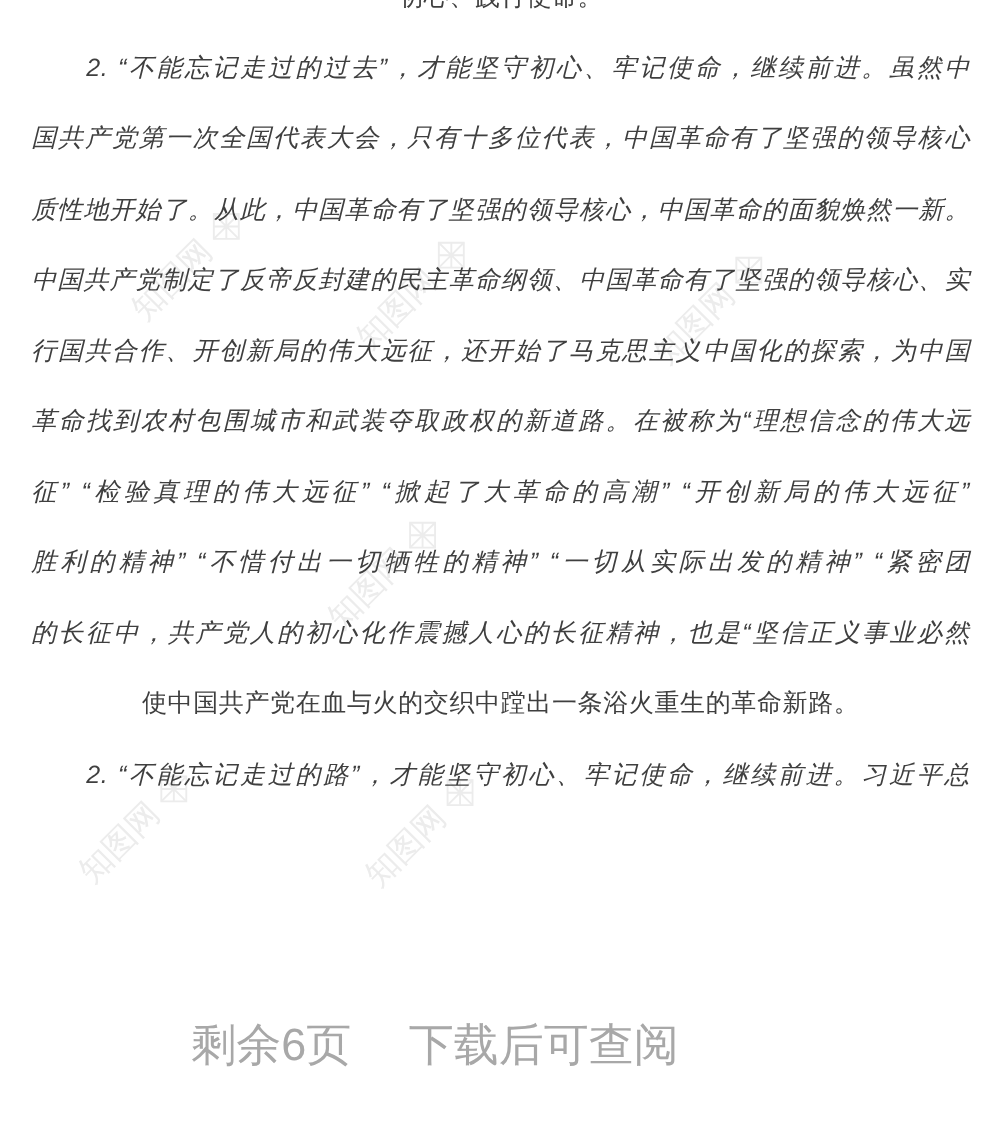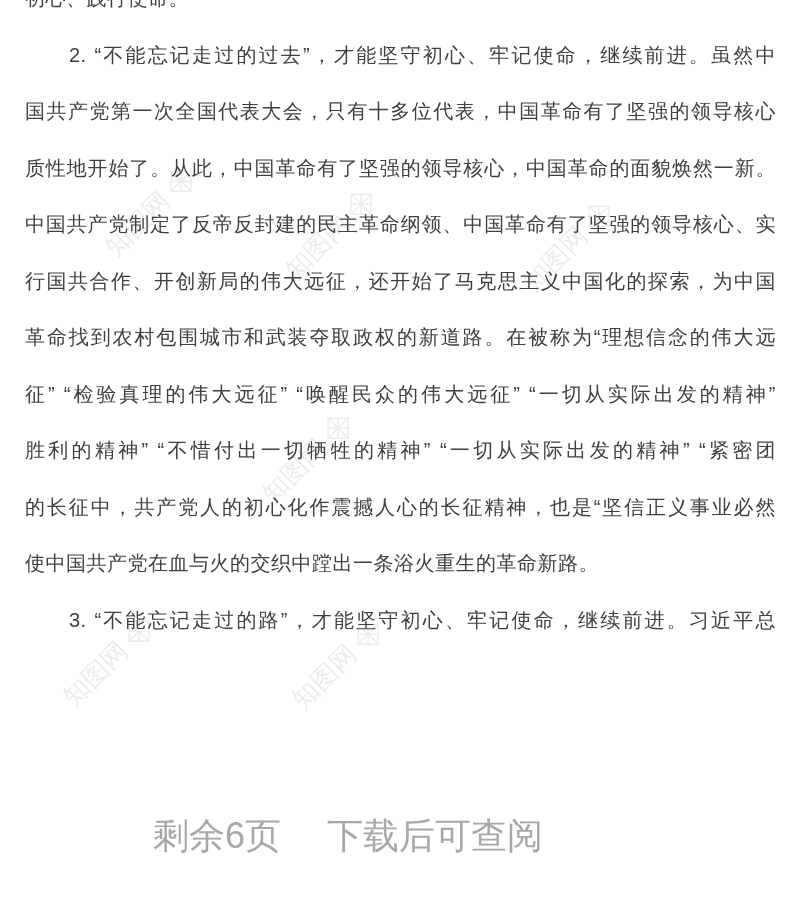--- a/index.html
+++ b/index.html
@@ -39,27 +39,28 @@
     position: absolute;
     left: 25px;
     top: -30px;
     width: 751px;
     z-index: 1;
   }
   .line {
     font-size: 20px;
     line-height: 56.5px;
     height: 56.5px;
-    text-align: left;
+    text-align: center;
     letter-spacing: 0.5px;
   }
   .line.justify {
     text-align: justify;
     text-align-last: justify;
     text-justify: inter-character;
+    font-style: italic;
   }
   .line.indent {
     text-indent: 44px;
   }
   .footer {
     position: absolute;
     top: 812px;
     left: 0;
     width: 696px;
     text-align: center;
@@ -117,22 +118,22 @@
       </div>
     </div>
   <div class="text-block" id="text-block" style="color: rgb(63, 63, 63);">
       <div class="line">初心、践行使命。</div>
       <div class="line justify indent">2. “不能忘记走过的过去”，才能坚守初心、牢记使命，继续前进。虽然中</div>
       <div class="line justify">国共产党第一次全国代表大会，只有十多位代表，中国革命有了坚强的领导核心</div>
       <div class="line justify">质性地开始了。从此，中国革命有了坚强的领导核心，中国革命的面貌焕然一新。</div>
       <div class="line justify">中国共产党制定了反帝反封建的民主革命纲领、中国革命有了坚强的领导核心、实</div>
       <div class="line justify">行国共合作、开创新局的伟大远征，还开始了马克思主义中国化的探索，为中国</div>
       <div class="line justify">革命找到农村包围城市和武装夺取政权的新道路。在被称为“理想信念的伟大远</div>
-      <div class="line justify">征” “检验真理的伟大远征” “唤醒民众的伟大远征” “一切从实际出发的精神”</div>
+      <div class="line justify">征” “检验真理的伟大远征” “掀起了大革命的高潮” “开创新局的伟大远征”</div>
       <div class="line justify">胜利的精神” “不惜付出一切牺牲的精神” “一切从实际出发的精神” “紧密团</div>
       <div class="line justify">的长征中，共产党人的初心化作震撼人心的长征精神，也是“坚信正义事业必然</div>
       <div class="line">使中国共产党在血与火的交织中蹚出一条浴火重生的革命新路。</div>
-      <div class="line justify indent">3. “不能忘记走过的路”，才能坚守初心、牢记使命，继续前进。习近平总</div>
+      <div class="line justify indent">2. “不能忘记走过的路”，才能坚守初心、牢记使命，继续前进。习近平总</div>
     </div>
   <div class="footer" id="footer" style="color: rgb(168, 168, 168);">
     <span>剩余6页　 下载后可查阅</span>
   </div>
 </div>
 
 </body></html>

